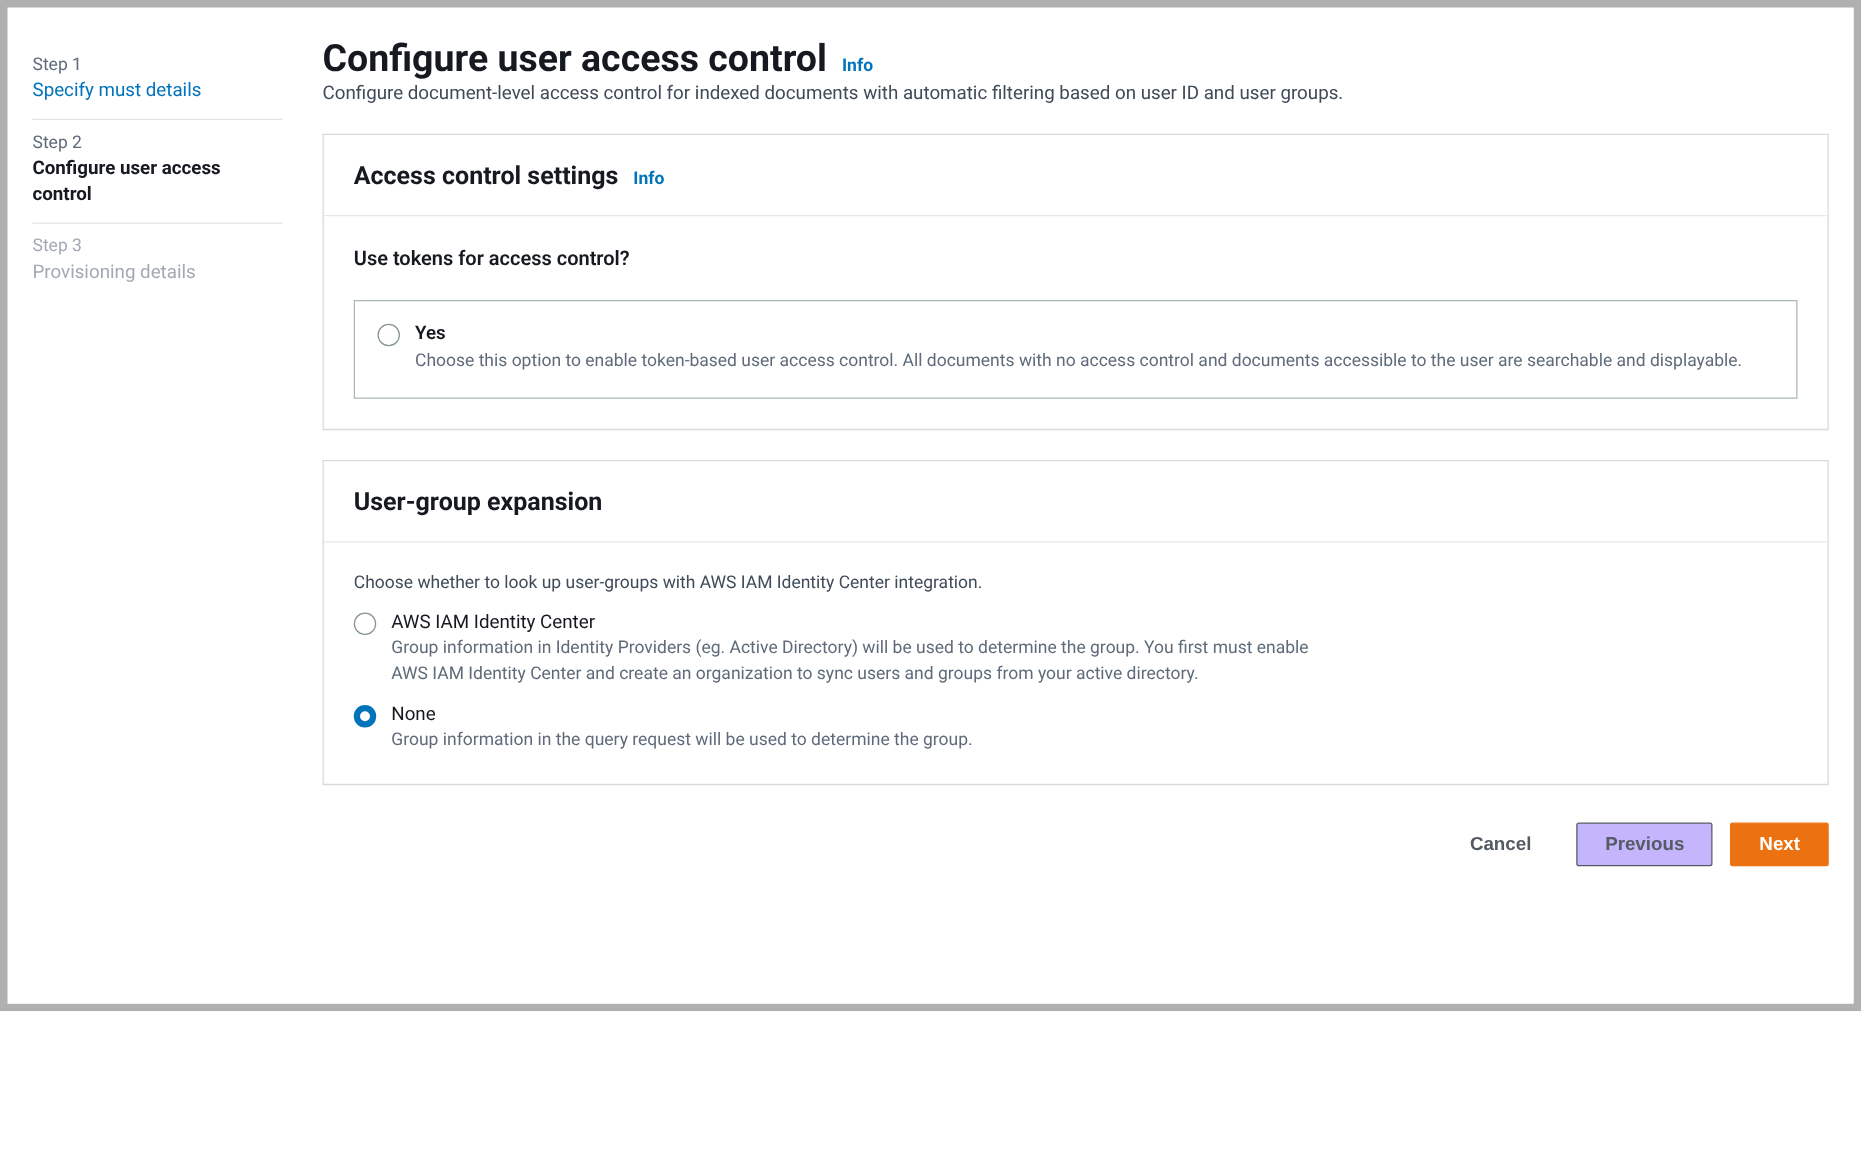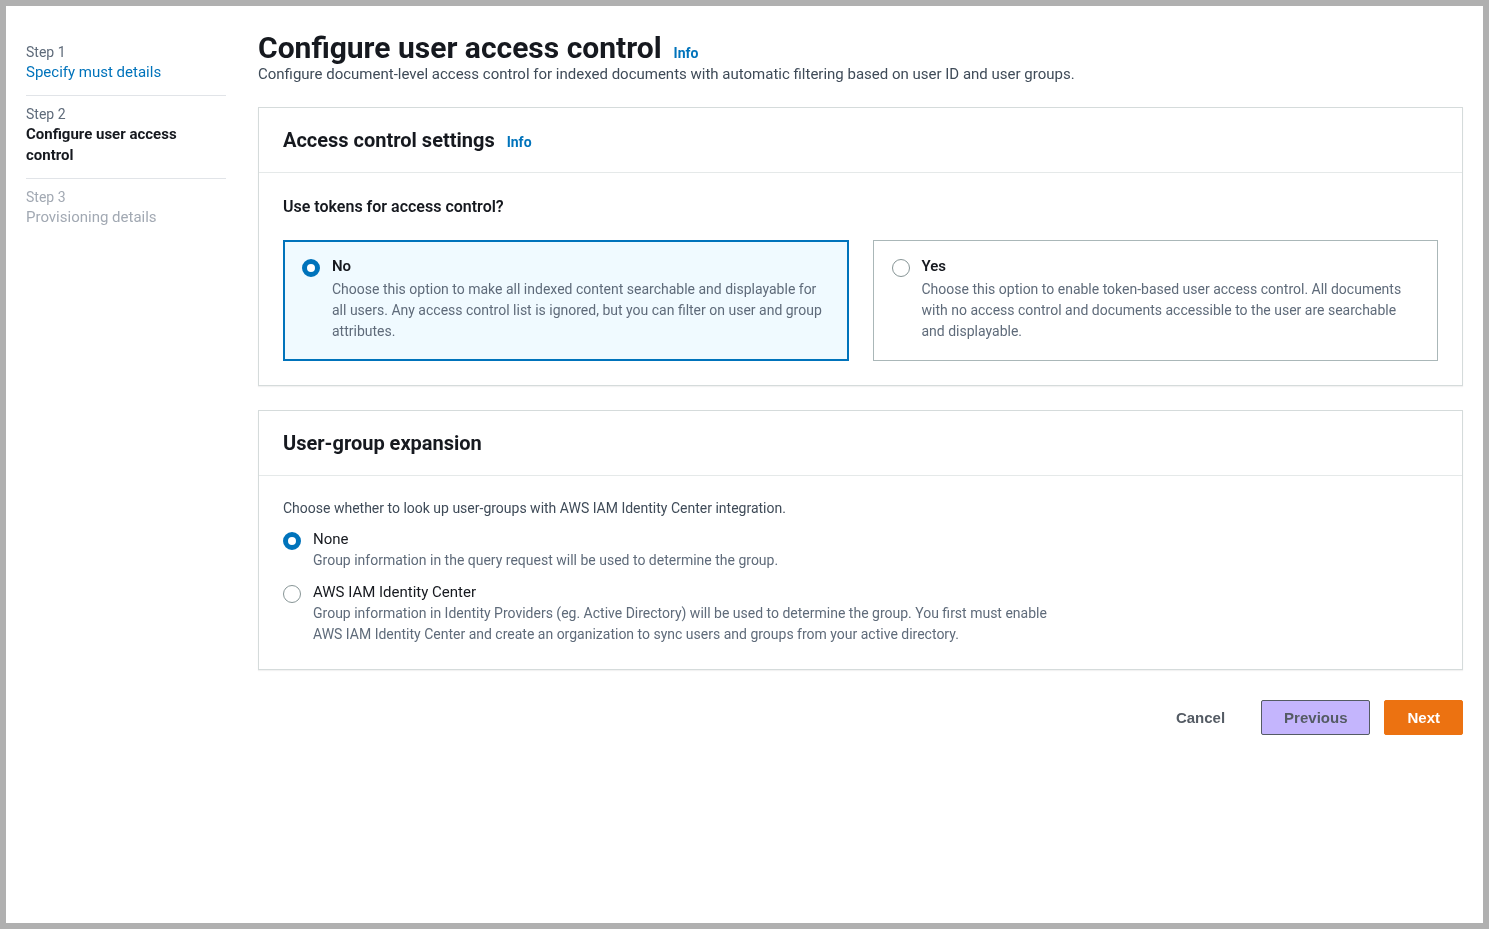--- a/index.html
+++ b/index.html
@@ -8,21 +8,21 @@
       padding: 0;
     }
     body {
       font-family: "Amazon Ember", -apple-system, BlinkMacSystemFont, "Segoe UI", Roboto, Helvetica, Arial, sans-serif;
       background: #ffffff;
       color: #16191f;
     }
     .outer-frame {
       border: 6px solid #b0b0b0;
       width: 1489px;
-      height: 929px;
+      height: 809px;
       padding: 24px 20px 24px 20px;
       display: flex;
       gap: 32px;
       background: #ffffff;
     }
     
     .wizard-steps {
       flex: 0 0 200px;
       padding-top: 4px;
     }
@@ -240,60 +240,53 @@
 
     <section class="panel">
       <div class="panel-header">
         <h2 class="panel-title">Access control settings</h2>
         <a class="info-link">Info</a>
       </div>
       <div class="panel-body">
         <div class="q-title">Use tokens for access control?</div>
 
         <div class="tile-row">
-          <label class="tile selected">
-            <span class="radio-circle checked"></span>
-            <span class="tile-content">
-              <div class="tile-label">No</div>
-              <div class="tile-desc">Choose this option to make all indexed content searchable and displayable for all users. Any access control list is ignored, but you can filter on user and group attributes.</div>
-            </span>
-          </label>
           <label class="tile">
             <span class="radio-circle"></span>
             <span class="tile-content">
               <div class="tile-label">Yes</div>
               <div class="tile-desc">Choose this option to enable token-based user access control. All documents with no access control and documents accessible to the user are searchable and displayable.</div>
             </span>
           </label>
         </div>
       </div>
     </section>
 
     <section class="panel">
       <div class="panel-header">
         <h2 class="panel-title">User-group expansion</h2>
       </div>
       <div class="panel-body">
         <div class="q-sub" style="margin-top:0;color:#3f4b58;">Choose whether to look up user-groups with AWS IAM Identity Center integration.</div>
 
         <div class="radio-list">
           <label class="radio-item">
+            <span class="radio-circle"></span>
+            <span class="ri-content">
+              <div class="ri-label">AWS IAM Identity Center</div>
+              <div class="ri-desc">Group information in Identity Providers (eg. Active Directory) will be used to determine the group. You first must enable AWS IAM Identity Center and create an organization to sync users and groups from your active directory.</div>
+            </span>
+          </label>
+          <label class="radio-item">
             <span class="radio-circle checked"></span>
             <span class="ri-content">
               <div class="ri-label">None</div>
               <div class="ri-desc">Group information in the query request will be used to determine the group.</div>
             </span>
           </label>
-          <label class="radio-item">
-            <span class="radio-circle"></span>
-            <span class="ri-content">
-              <div class="ri-label">AWS IAM Identity Center</div>
-              <div class="ri-desc">Group information in Identity Providers (eg. Active Directory) will be used to determine the group. You first must enable AWS IAM Identity Center and create an organization to sync users and groups from your active directory.</div>
-            </span>
-          </label>
         </div>
       </div>
     </section>
 
     <div class="footer-actions">
       <button class="btn btn-link">Cancel</button>
       <button class="btn btn-outline">Previous</button>
       <button class="btn btn-primary">Next</button>
     </div>
 

